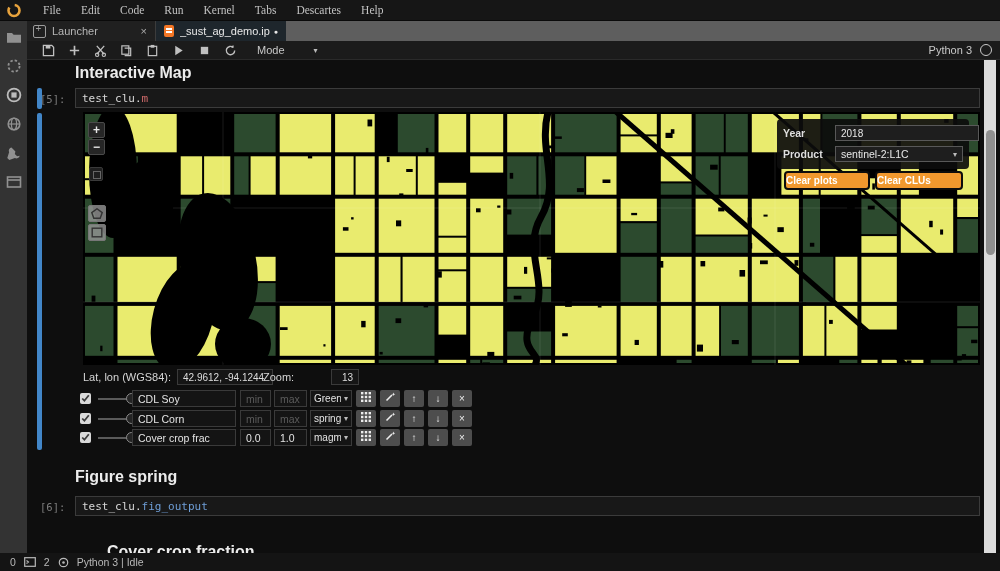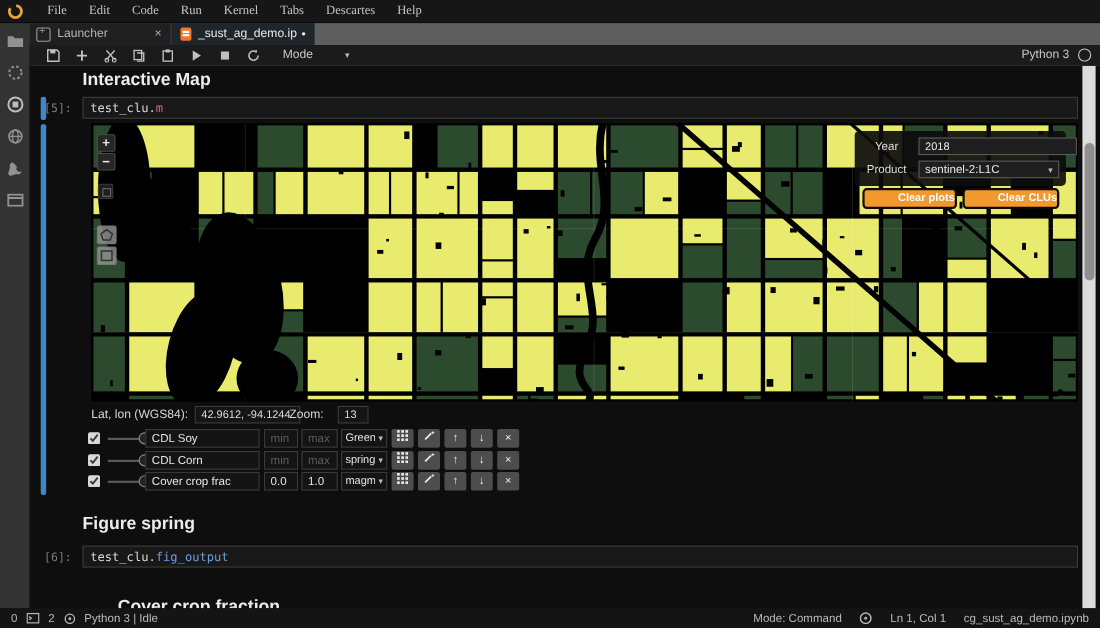--- a/index.html
+++ b/index.html
@@ -48,29 +48,29 @@
   .zbtn{position:absolute;left:5px;width:17px;height:16px;background:#262626;border:1px solid #4a4a4a;color:#e8e8e8;
         font-size:12px;font-weight:bold;text-align:center;line-height:15px;box-sizing:border-box;border-radius:2px;cursor:pointer;z-index:5;}
   .zsmall{position:absolute;left:6px;width:14px;height:14px;background:#1f1f1f;border:1px solid #3a3a3a;box-sizing:border-box;border-radius:2px;cursor:pointer;z-index:5;}
   .zsmall:before{content:"";position:absolute;left:3px;top:3px;width:6px;height:6px;border:1px solid #666;}
   .drawbtn{position:absolute;left:5px;width:18px;height:17px;background:rgba(150,150,150,.8);border:1px solid #777;
            box-sizing:border-box;border-radius:2px;cursor:pointer;z-index:5;}
   .drawbtn svg{display:block;margin:2px auto;}
   .mpanel{position:absolute;left:694px;top:7px;width:192px;height:50px;background:rgba(12,12,12,.92);
           border-radius:4px;z-index:6;padding:5px 6px;box-sizing:border-box;}
   .mrow{display:flex;align-items:center;height:18px;margin-bottom:3px;}
-  .mlabel{width:46px;text-align:center;font-size:10.5px;color:#dedede;padding-right:6px;flex:none;}
+  .mlabel{width:46px;text-align:left;font-size:10.5px;color:#dedede;padding-right:6px;flex:none;font-weight:bold;}
   .minput{flex:1;height:16px;background:#1e1e1e;border:1px solid #585858;color:#e8e8e8;font-size:10px;
           padding:0 5px;box-sizing:border-box;font-family:"Liberation Sans",sans-serif;}
   .mselect{flex:1;height:16px;background:#1e1e1e;border:1px solid #585858;color:#e8e8e8;font-size:10.5px;
            display:flex;align-items:center;padding:0 5px;box-sizing:border-box;cursor:pointer;}
   .mselect .sel-label{flex:1;white-space:nowrap;overflow:hidden;}
   .chev{font-size:8px;color:#bbb;padding-left:3px;}
   .obtn{position:absolute;top:59px;height:19px;background:#f1982e;border:2px solid #0c0c0c;border-radius:4px;
-        color:#fff;font-size:10px;font-weight:bold;text-align:right;line-height:15px;box-sizing:border-box;cursor:pointer;z-index:6;}
+        color:#fff;font-size:10px;font-weight:bold;text-align:left;line-height:15px;box-sizing:border-box;cursor:pointer;z-index:6;}
   .attrib{position:absolute;right:3px;bottom:2px;background:rgba(0,0,0,.65);color:#dcdcdc;font-size:7.5px;
           padding:1px 4px;z-index:6;white-space:nowrap;}
   .attrib a{color:#86a8d8;text-decoration:none;cursor:pointer;}
   
   .coordrow{position:absolute;left:56px;top:311px;height:17px;font-size:11px;color:#d6d6d6;}
   .cbox{position:absolute;top:-2px;height:16px;background:#151515;border:1px solid #3a3a3a;color:#ddd;
         font-size:10px;padding:0 5px;box-sizing:border-box;font-family:"Liberation Sans",sans-serif;}
   
   .layer-row{position:absolute;left:0;width:973px;height:17px;}
   .lr0{top:330px;} .lr1{top:350px;} .lr2{top:369px;}
@@ -486,21 +486,21 @@
       </div>
       <div class="obtn" style="left:701px;width:86px;">Clear plots</div>
       <div class="obtn" style="left:792px;width:88px;">Clear CLUs</div>
 
     </div>
 
     <div class="coordrow">
       <span>Lat, lon (WGS84):</span>
       <input class="cbox" style="left: 94px; width: 96px;" value="42.9612, -94.1244">
       <span style="position:absolute;left:180px;top:0;">Zoom:</span>
-      <input class="cbox" style="left: 224px; width: 28px;" value="13">
+      <input class="cbox" style="left: 248px; width: 28px; text-align: right;" value="13">
     </div>
 
     <div class="layer-row lr0">
       <input type="checkbox" checked="" class="lcheck" style="">
       <div class="ltrack"></div>
       <div class="lknob"></div>
       <input class="linput lname" value="CDL Soy" style="">
       <input class="linput lmin" placeholder="min" style="">
       <input class="linput lmax" placeholder="max" style="">
       <span class="lcmap">
@@ -614,23 +614,14 @@
           <rect x="0.7" y="0.7" width="10.6" height="8.6" fill="none" stroke="#b9b9b9" stroke-width="1.2"></rect>
           <path d="M2.5 3.5l2 1.5-2 1.5" fill="none" stroke="#b9b9b9" stroke-width="1.1"></path>
         </svg>
       <span>2</span>
       <svg width="11" height="11" viewBox="0 0 12 12">
           <circle cx="6" cy="6" r="4.6" fill="none" stroke="#b9b9b9" stroke-width="1.3"></circle>
           <circle cx="6" cy="6" r="1.4" fill="#b9b9b9"></circle>
         </svg>
       <span>Python 3 | Idle</span>
     </span>
-    <span class="right">
-      <span>Mode: Command</span>
-      <svg width="12" height="12" viewBox="0 0 12 12">
-          <circle cx="6" cy="6" r="4.8" fill="none" stroke="#b9b9b9" stroke-width="1.3"></circle>
-          <circle cx="6" cy="6" r="1.3" fill="#b9b9b9"></circle>
-        </svg>
-      <span>Ln 1, Col 1</span>
-      <span>cg_sust_ag_demo.ipynb</span>
-    </span>
   </div>
 </div>
 
 </body></html>

